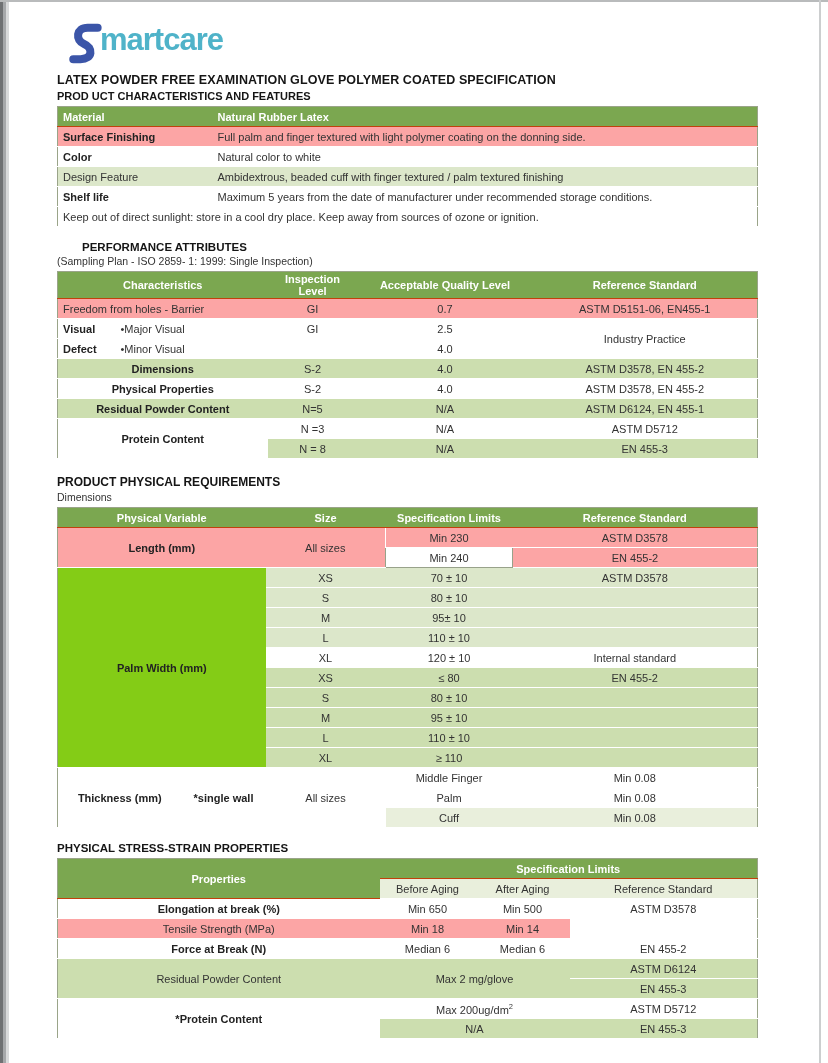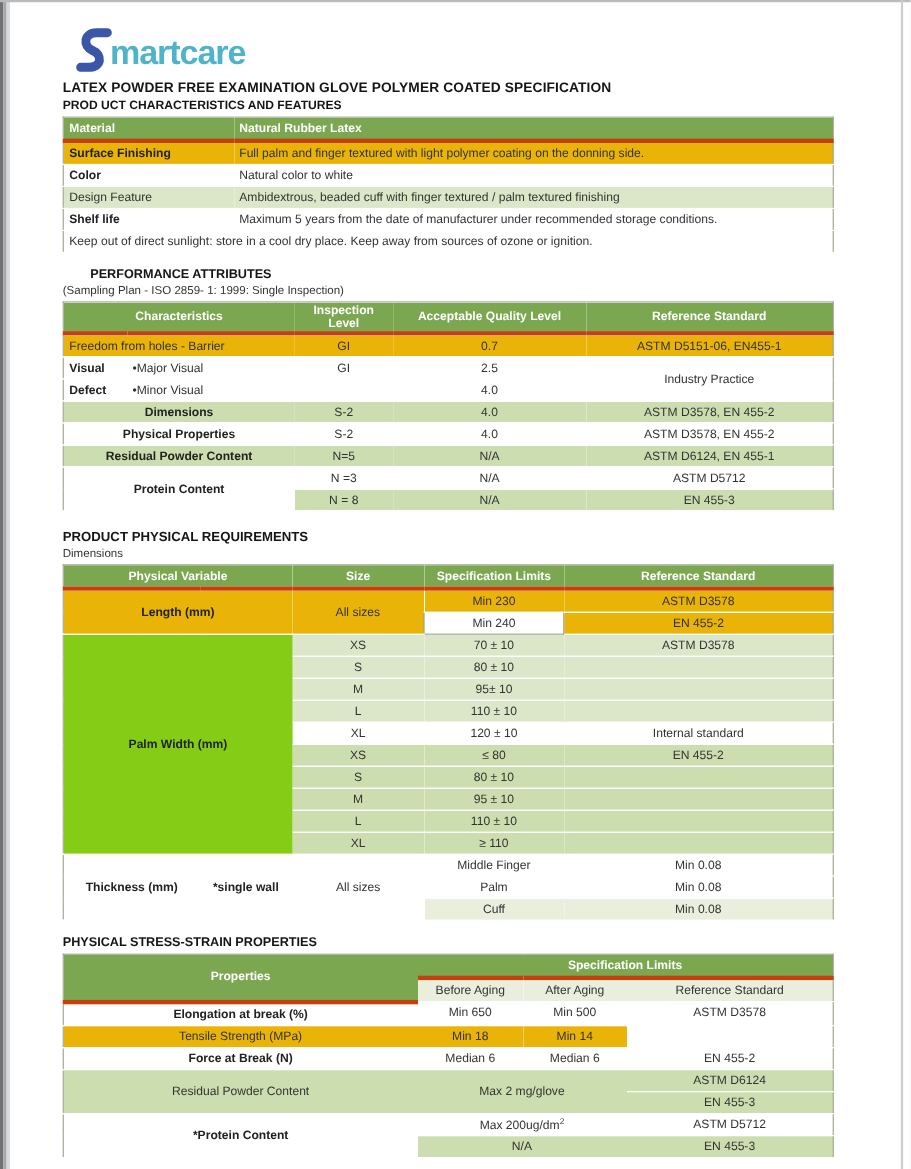--- a/index.html
+++ b/index.html
@@ -10,35 +10,35 @@
   
   .edge-left-dark  { position:absolute; left:0; top:0; width:3px;  height:100%; background:#6f7173; }
   .edge-left-mid   { position:absolute; left:3px; top:0; width:3px; height:100%; background:#a6a8aa; }
   .edge-left-light { position:absolute; left:6px; top:0; width:3px; height:100%; background:#d9dadb; }
   .edge-top        { position:absolute; left:0; top:0; width:100%; height:2px; background:#b9bbbc; }
   .edge-right      { position:absolute; left:819px; top:0; width:2px; height:100%; background:#cccecf; }
 
   .content { position:absolute; left:57px; top:22px; width:700px; }
 
   
-  .logo { display:flex; align-items:flex-end; margin-left:10px; height:44px; }
+  .logo { display:flex; align-items:flex-start; margin-left:10px; height:44px; }
   .logo-word { font-size:31px; font-weight:bold; color:#4FB3C9; letter-spacing:-1px; margin-left:-3px; }
 
   .doc-title { font-size:12.5px; font-weight:bold; color:#151515; margin-top:7px; letter-spacing:0.1px; }
   .sec-heading { font-size:11.5px; font-weight:bold; color:#151515; }
   .sec-subheading { font-size:10.5px; color:#333; margin-top:2px; }
 
   table { border-collapse:collapse; width:700px; table-layout:fixed; font-size:11px; }
   table { border:1px solid #9aa489; }
   td, th { padding:1px 5px; height:17px; vertical-align:middle; text-align:center; color:#333; overflow:hidden; }
   td { border-bottom:1px solid #ffffff; }
-  th.hdr, td.hdr { background:#7BA750; color:#ffffff; font-weight:bold; font-size:11px; border-bottom:4px solid #c2410c; }
+  th.hdr, td.hdr { background:#7BA750; color:#ffffff; font-weight:bold; font-size:11px; border-bottom:1px solid #c2410c; }
   .left { text-align:left; }
   .bold { font-weight:bold; color:#222; }
-  .t1 { background:#eab308; }
+  .t1 { background:#fca5a5; }
   .t2 { background:#CCDEAF; }
   .t3 { background:#DCE7CA; }
   .t4 { background:#E9EFDC; }
   .palmcell { background:#84cc16; }
   .subhdr { background:#E9EFDC; color:#333; font-weight:normal; }
   .outlined { border:1px solid #98a28a !important; background:#ffffff; }
 
   .tbl-gap-sm { margin-top:4px; }
   sup { font-size:7.5px; }
 </style>

